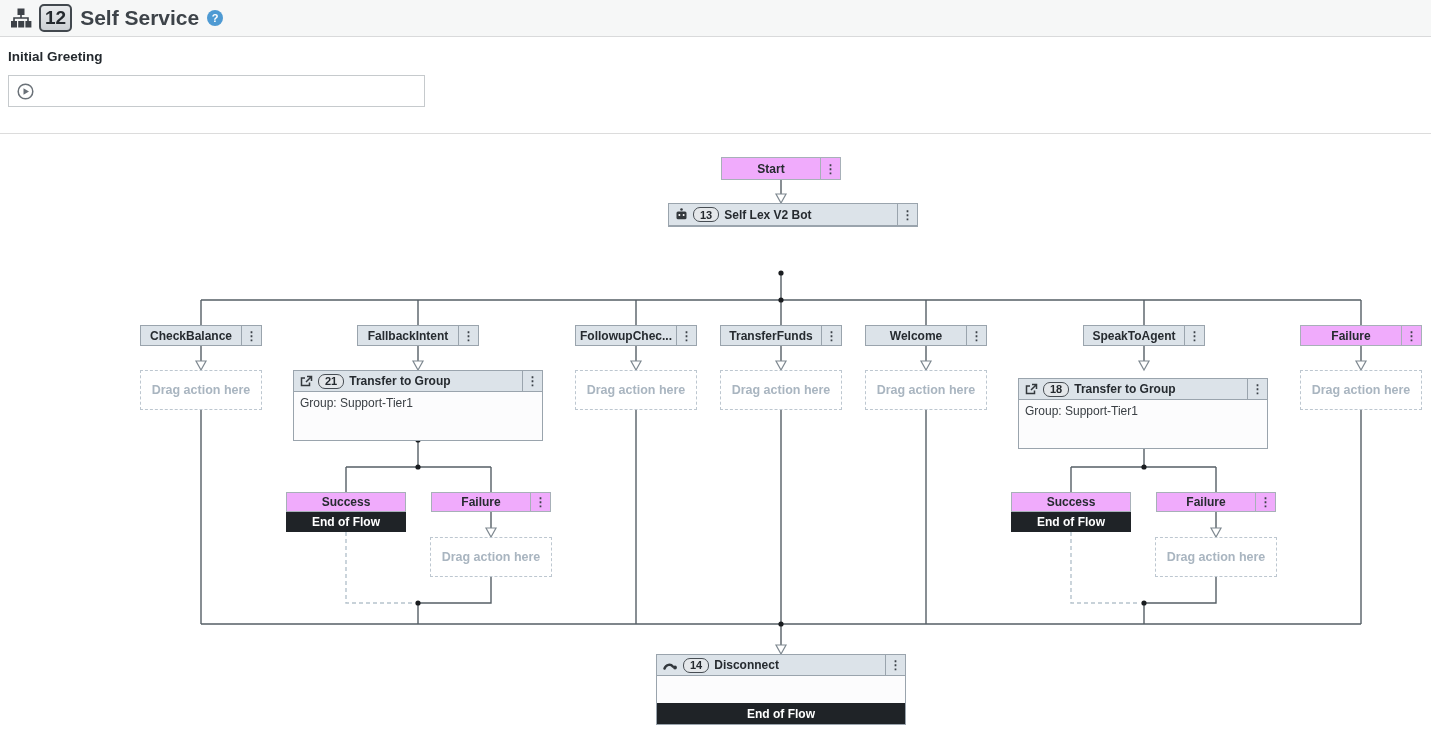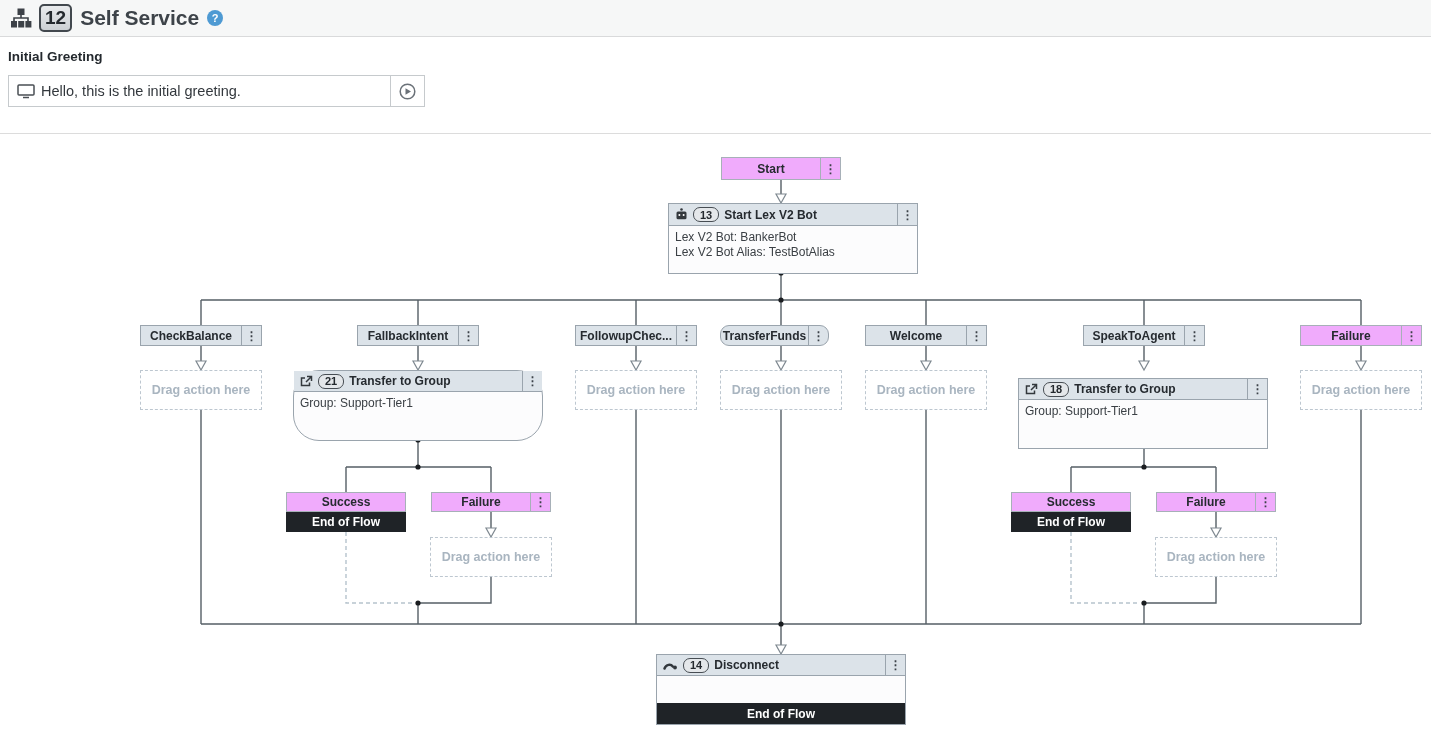--- a/index.html
+++ b/index.html
@@ -74,27 +74,20 @@
     <rect x="15.4" y="13" width="6" height="6.5" fill="#3c4147"></rect>
   </svg>
   <span class="flow-badge">12</span>
   <span class="flow-title">Self Service</span>
   <span class="help-icon">?</span>
 </div>
 
 <div class="greeting">
   <div class="greeting-label">Initial Greeting</div>
   <div class="greeting-row">
-    <div class="greeting-input-area">
-      <svg width="18" height="15" viewBox="0 0 18 15">
-        <rect x="1" y="1" width="16" height="10" rx="1" fill="none" stroke="#4a4f54" stroke-width="1.5"></rect>
-        <path d="M6,13.5 H12" stroke="#4a4f54" stroke-width="1.5"></path>
-      </svg>
-      <input type="text" readonly="" value="Hello, this is the initial greeting." style="">
-    </div>
     <div class="play-cell">
       <svg width="17" height="17" viewBox="0 0 17 17">
         <circle cx="8.5" cy="8.5" r="7.3" fill="none" stroke="#6a7178" stroke-width="1.5"></circle>
         <path d="M6.5,5.2 L12,8.5 L6.5,11.8 Z" fill="#6a7178"></path>
       </svg>
     </div>
   </div>
 </div>
 
 <div class="canvas">
@@ -149,42 +142,38 @@
 
   <div class="abs node" style="left:656px; top:69px; width:250px;margin-left:12px;">
     <div class="node-header" style="height:22px;">
       <svg width="13" height="13" viewBox="0 0 13 13">
         <circle cx="6.5" cy="1.5" r="1.3" fill="#33383d"></circle>
         <rect x="1.5" y="3.6" width="10" height="7.6" rx="1.5" fill="#33383d"></rect>
         <circle cx="4.4" cy="7" r="1" fill="#fff"></circle>
           <circle cx="8.6" cy="7" r="1" fill="#fff"></circle>
       </svg>
       <span class="badge">13</span>
-      <span>Start Lex V2 Bot</span>
-      <span class="kebab">⋮</span>
-    </div>
-    <div class="node-body" style="height:47px;">
-      <div>Lex V2 Bot: BankerBot</div>
-      <div>Lex V2 Bot Alias: TestBotAlias</div>
+      <span>Self Lex V2 Bot</span>
+      <span class="kebab">⋮</span>
     </div>
   </div>
 
   <div class="abs pill" style="left:140px; top:191px; width:122px; height:21px;">
     <span class="lbl">CheckBalance</span>
     <span class="kebab">⋮</span>
   </div>
   <div class="abs pill" style="left:357px; top:191px; width:122px; height:21px;">
     <span class="lbl">FallbackIntent</span>
     <span class="kebab">⋮</span>
   </div>
   <div class="abs pill" style="left:575px; top:191px; width:122px; height:21px;">
     <span class="lbl">FollowupChec...</span>
     <span class="kebab">⋮</span>
   </div>
-  <div class="abs pill" style="left:720px; top:191px; width:109px; height:21px;border-radius:9px;">
+  <div class="abs pill" style="left:720px; top:191px; width:122px; height:21px;">
     <span class="lbl">TransferFunds</span>
     <span class="kebab">⋮</span>
   </div>
   <div class="abs pill" style="left:865px; top:191px; width:122px; height:21px;">
     <span class="lbl">Welcome</span>
     <span class="kebab">⋮</span>
   </div>
   <div class="abs pill" style="left:1083px; top:191px; width:122px; height:21px;">
     <span class="lbl">SpeakToAgent</span>
     <span class="kebab">⋮</span>
@@ -193,21 +182,21 @@
     <span class="lbl">Failure</span>
     <span class="kebab">⋮</span>
   </div>
 
   <div class="abs dragbox" style="left:140px; top:236px; width:122px; height:40px;">Drag action here</div>
   <div class="abs dragbox" style="left:575px; top:236px; width:122px; height:40px;">Drag action here</div>
   <div class="abs dragbox" style="left:720px; top:236px; width:122px; height:40px;">Drag action here</div>
   <div class="abs dragbox" style="left:865px; top:236px; width:122px; height:40px;">Drag action here</div>
   <div class="abs dragbox" style="left:1300px; top:236px; width:122px; height:40px;">Drag action here</div>
 
-  <div class="abs node" style="left:293px; top:236px; width:250px;border-radius:26px;">
+  <div class="abs node" style="left:293px; top:236px; width:250px;">
     <div class="node-header">
       <svg width="13" height="12" viewBox="0 0 13 12">
         <path d="M5,3 H1.5 V10.5 H9.5 V7.5" fill="none" stroke="#33383d" stroke-width="1.5"></path>
         <path d="M7,1.5 H11.5 V6 M11.5,1.5 L6,7" fill="none" stroke="#33383d" stroke-width="1.5"></path>
       </svg>
       <span class="badge">21</span>
       <span>Transfer to Group</span>
       <span class="kebab">⋮</span>
     </div>
     <div class="node-body" style="height:48px;">

